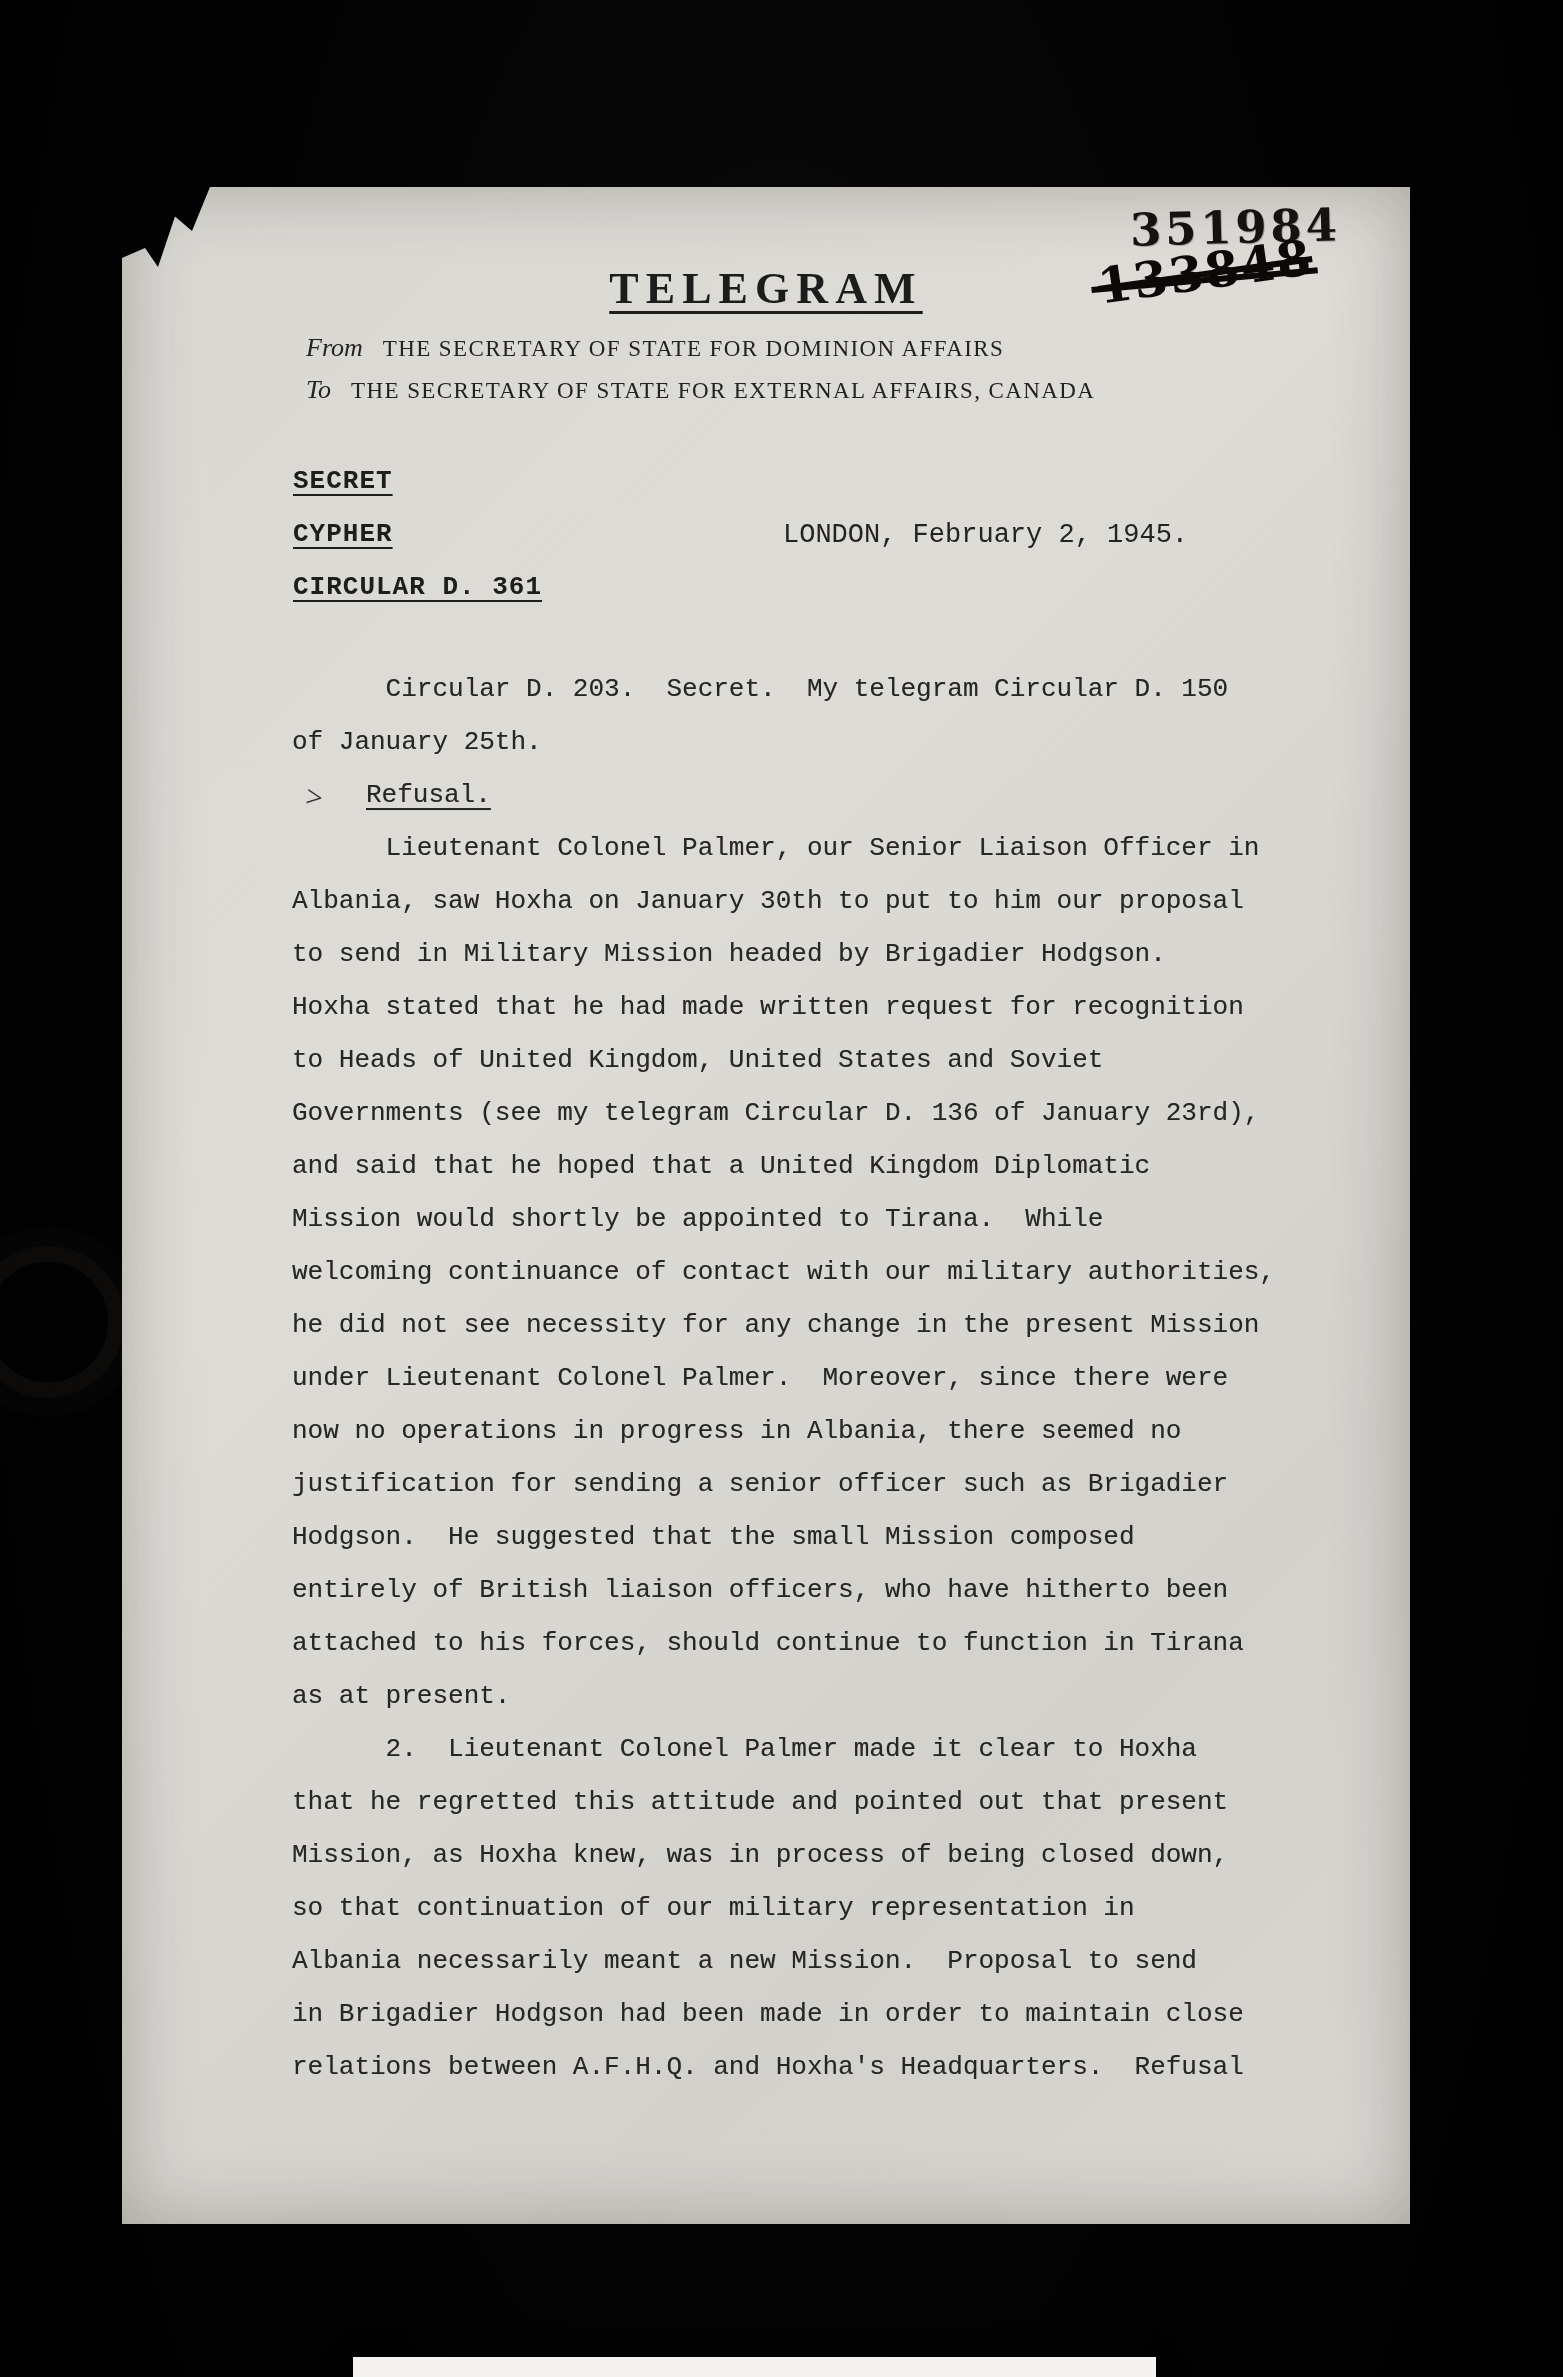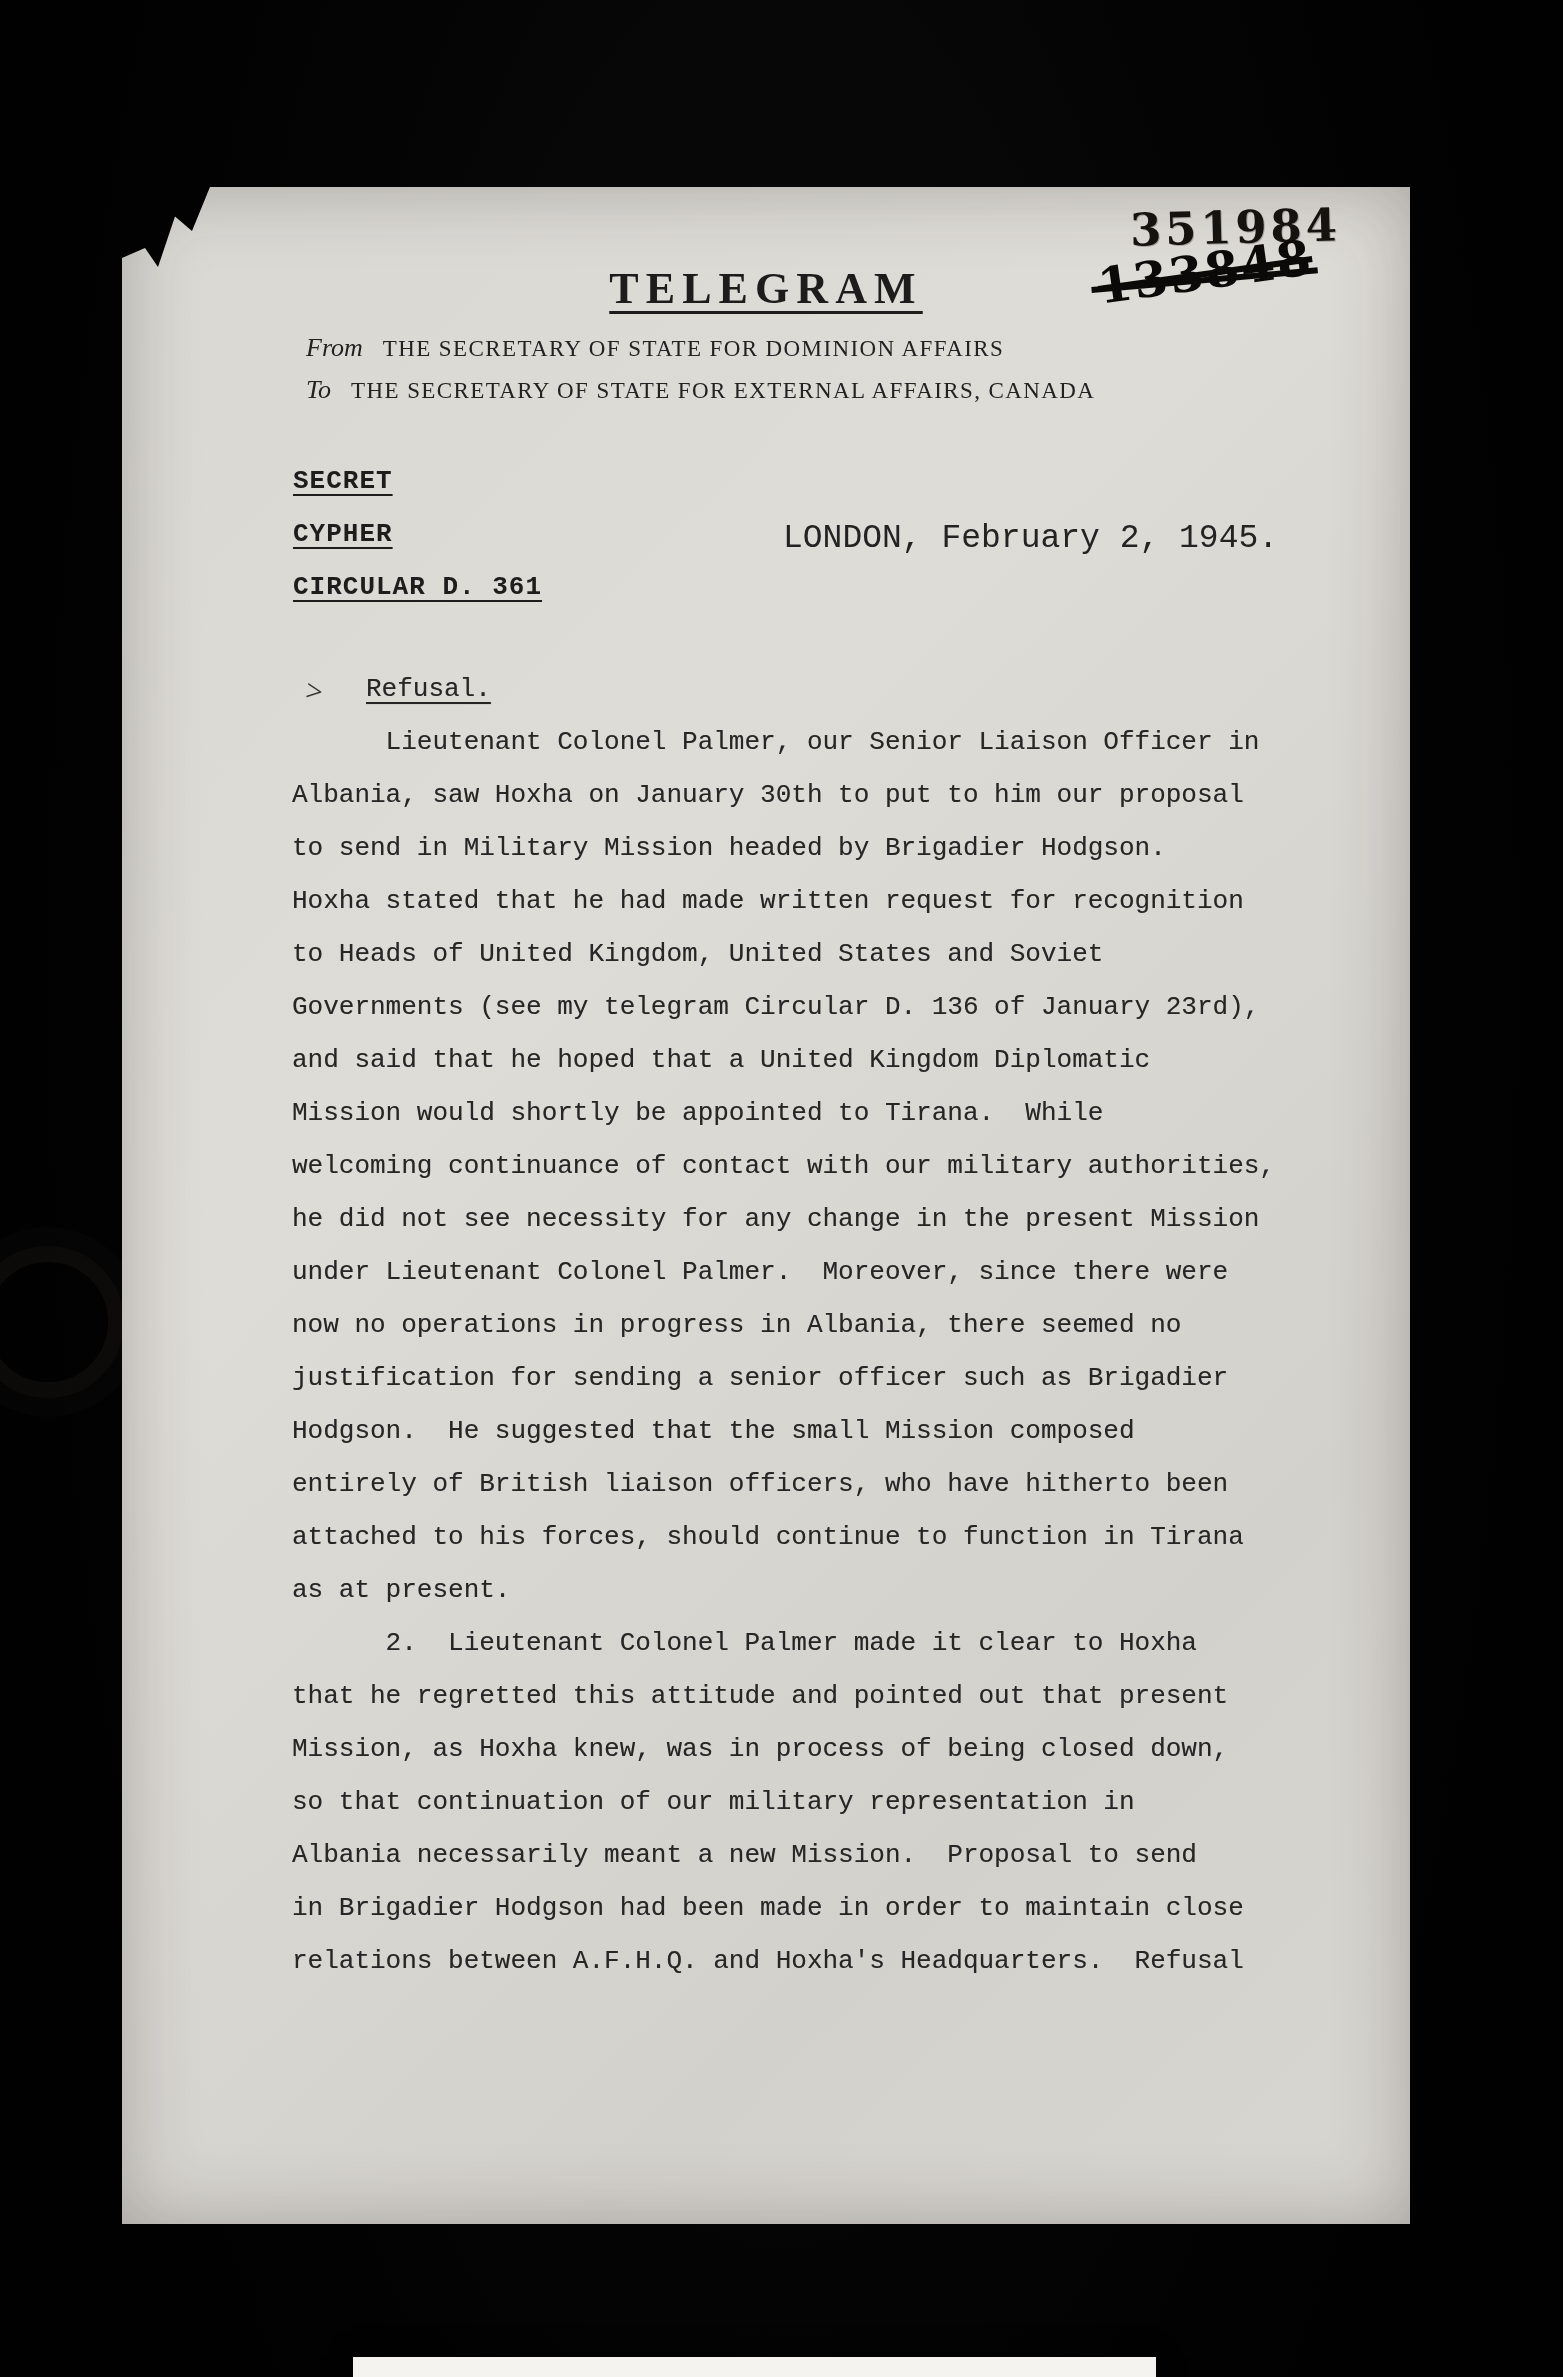--- a/index.html
+++ b/index.html
@@ -67,21 +67,21 @@
     position:absolute; left:171px;
     font-weight:bold; font-size:26px; letter-spacing:1px; color:#1d1d1d;
     text-decoration:underline; text-decoration-thickness:2.4px; text-underline-offset:5.7px;
     white-space:nowrap;
   }
   .kw-secret   { top:279px;font-family:Liberation Mono, monospace; }
   .kw-cypher   { top:332px; }
   .kw-circular { top:385px; }
   .dateline {
     position:absolute; left:661px; top:333px;
-    font-size:33px; color:#232323; white-space:nowrap;
+    font-size:27px; color:#232323; white-space:nowrap;
   }
   .body {
     position:absolute; left:170px; top:476px; width:1065px;
     font-size:26px; line-height:53px; color:#262626;
     text-shadow:0.2px 0.2px 0 rgba(10,10,10,0.28);
   }
   .para { white-space:pre; }
   .heading-line {
     position:relative; height:53px; line-height:53px; padding-left:74px;
   }
@@ -120,20 +120,22 @@
     <div class="to-line">
       <span class="rubric">To</span><span class="caps">THE SECRETARY OF STATE FOR EXTERNAL AFFAIRS, CANADA</span>
     </div>
 
     <div class="kw kw-secret">SECRET</div>
     <div class="kw kw-cypher">CYPHER</div>
     <div class="dateline">LONDON, February 2, 1945.</div>
     <div class="kw kw-circular">CIRCULAR D. 361</div>
 
     <div class="body">
+      <div class="para">      Circular D. 203.  Secret.  My telegram Circular D. 150
+of January 25th.</div>
       <div class="heading-line">
         <span class="margin-mark">&gt;</span><span class="heading-underline">Refusal.</span>
       </div>
       <div class="para">      Lieutenant Colonel Palmer, our Senior Liaison Officer in
 Albania, saw Hoxha on January 30th to put to him our proposal
 to send in Military Mission headed by Brigadier Hodgson.
 Hoxha stated that he had made written request for recognition
 to Heads of United Kingdom, United States and Soviet
 Governments (see my telegram Circular D. 136 of January 23rd),
 and said that he hoped that a United Kingdom Diplomatic

